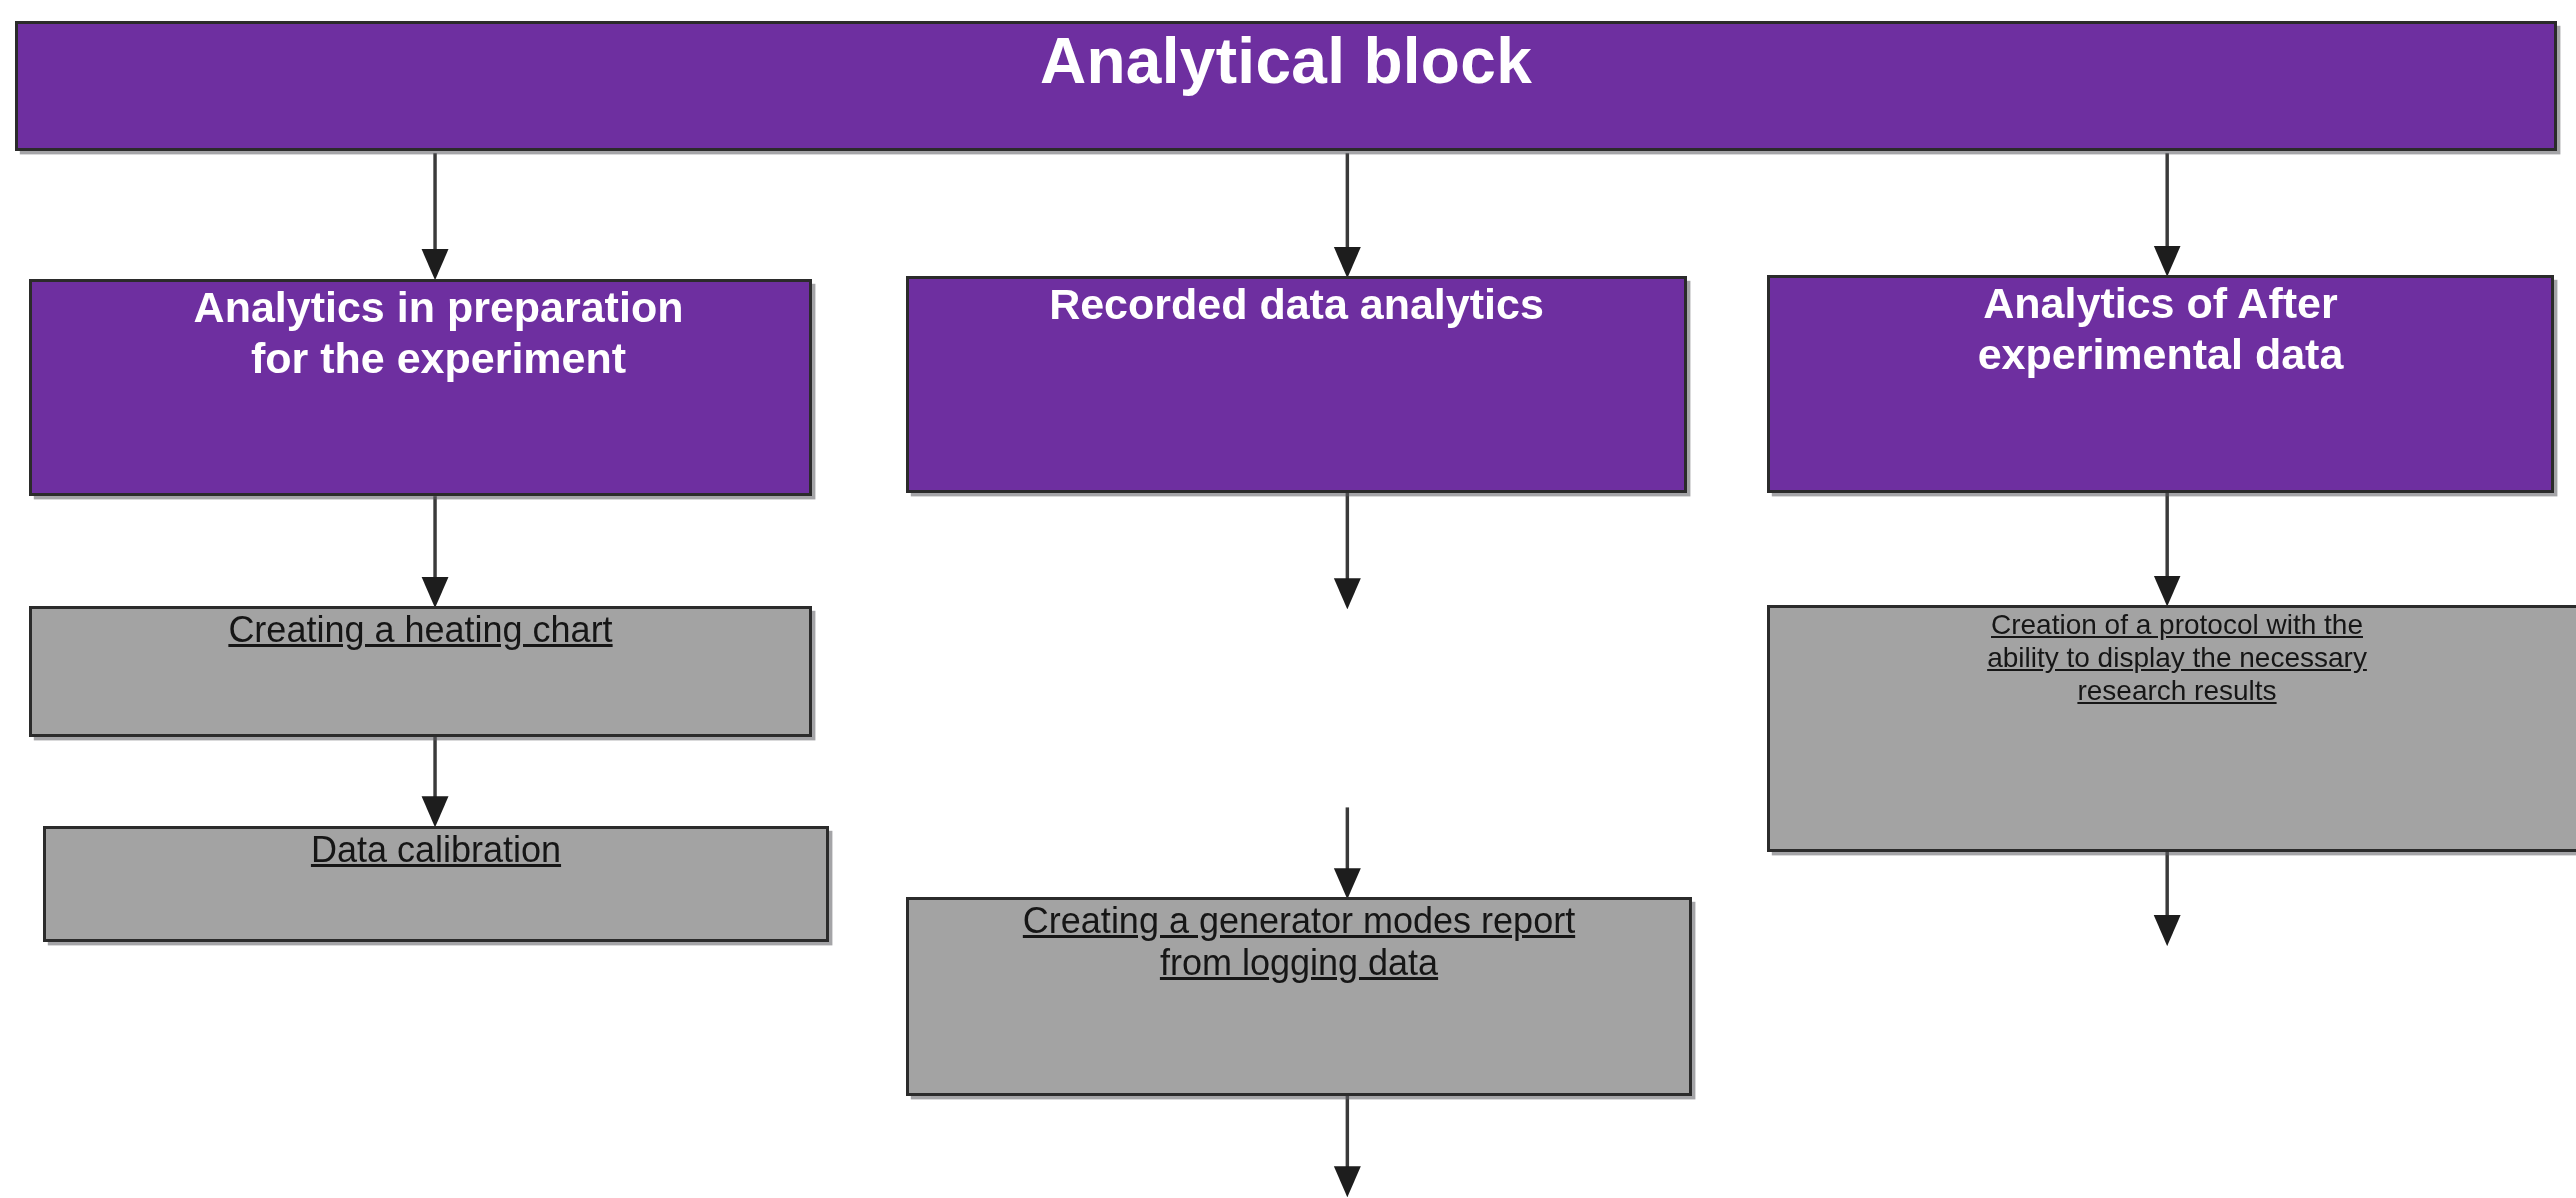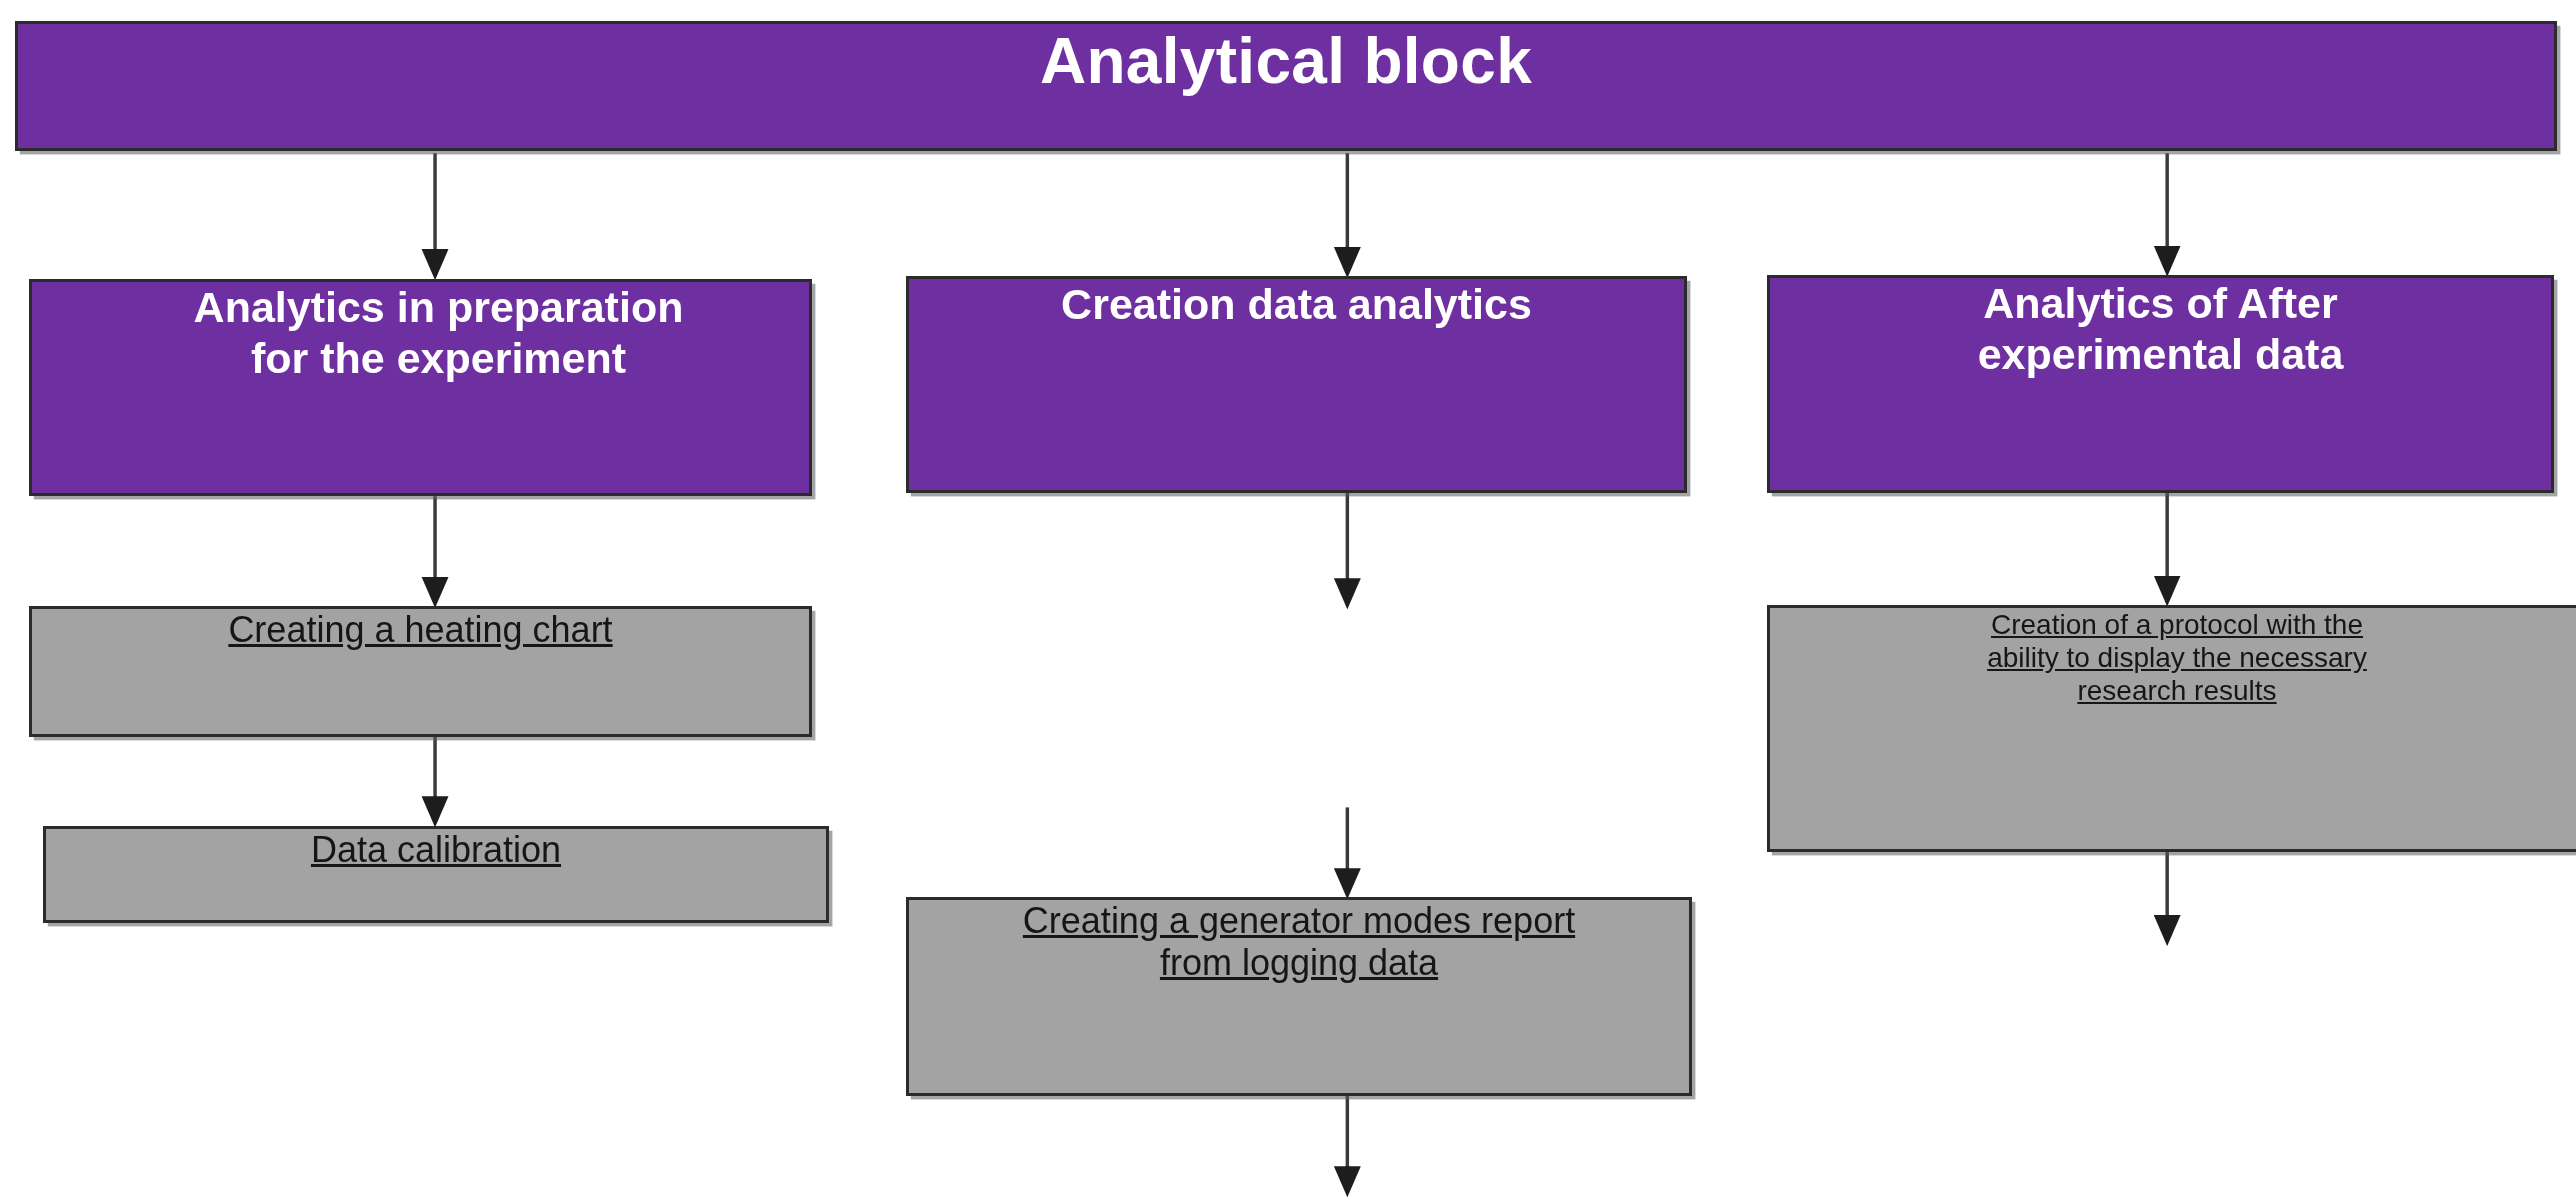--- a/index.html
+++ b/index.html
@@ -66,21 +66,21 @@
     letter-spacing: 0.3px;
   }
 
   
   #major-0 { left: 29px;   top: 279px; width: 783px; height: 217px; font-size: 43px; padding-left: 36px; }
   #major-1 { left: 906px; top: 276px; width: 781px; height: 217px; font-size: 43px; }
   #major-2 { left: 1767px; top: 275px; width: 787px; height: 218px; font-size: 43px; }
 
   
   #minor-0-0 { left: 29px;   top: 606px;  width: 783px; height: 131px; font-size: 36px; }
-  #minor-0-1 { left: 43px;   top: 826px; width: 786px; height: 97px; font-size: 36px; }
+  #minor-0-1 { left: 43px;   top: 826px; width: 786px; height: 116px; font-size: 36px; }
 
   #minor-1-0 { left: 906px; top: 607px;  width: 781px; height: 200px; font-size: 36px; }
   #minor-1-1 { left: 906px; top: 897px; width: 786px; height: 199px; font-size: 36px; }
 
   #minor-2-0 { left: 1767px; top: 605px;  width: 820px; height: 247px; font-size: 28px; }
 
   
   #wires {
     position: absolute;
     left: 0; top: 0;
@@ -125,21 +125,21 @@
 for the experiment</span>
   </div>
   <div id="minor-0-0" class="node node-minor">
     <span class="label">Creating a heating chart</span>
   </div>
   <div id="minor-0-1" class="node node-minor">
     <span class="label">Data calibration</span>
   </div>
 
   <div id="major-1" class="node node-major">
-    <span class="label">Creation data analytics</span>
+    <span class="label">Recorded data analytics</span>
   </div>
   <div id="minor-1-1" class="node node-minor">
     <span class="label">Creating a generator modes report
 from logging data</span>
   </div>
 
   <div id="major-2" class="node node-major">
     <span class="label">Analytics of After
 experimental data</span>
   </div>

